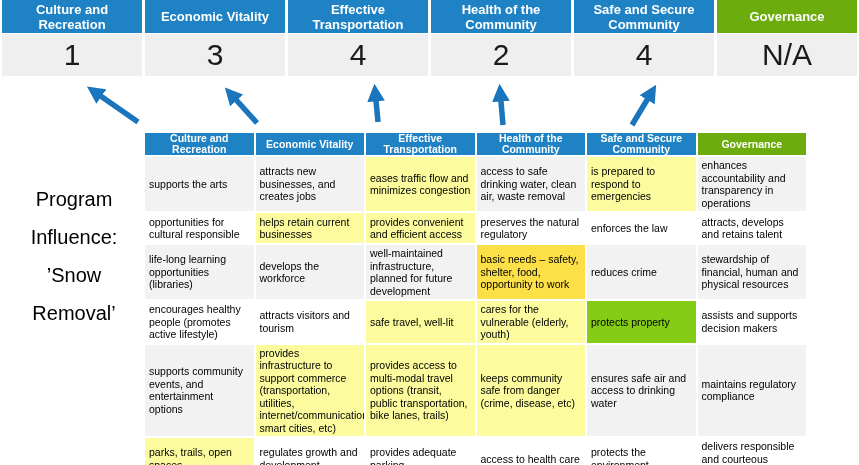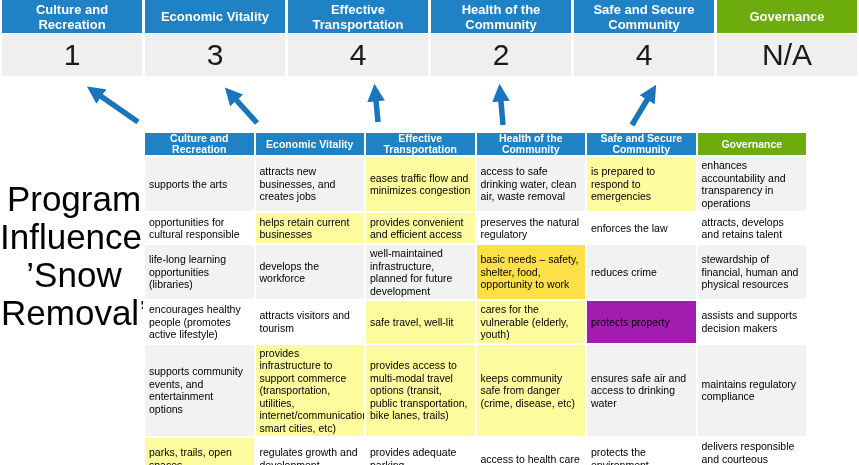--- a/index.html
+++ b/index.html
@@ -19,21 +19,21 @@
   }
   .band .score{
     display:flex;align-items:center;justify-content:center;
     background:#efefef;font-size:30px;color:#1a1a1a;
   }
   
   .arrows{position:absolute;left:0;top:0;pointer-events:none;}
   
   .ptitle{
     position:absolute;left:0;top:180px;width:148px;text-align:center;
-    font-size:35px;line-height:38px;color:#000;
+    font-size:20px;line-height:38px;color:#000;
   }
   
   .matrix{
     position:absolute;left:143px;top:131px;width:665px;
     border-collapse:collapse;table-layout:fixed;
   }
   .matrix th,.matrix td{border:2px solid #ffffff;overflow:hidden;}
   .matrix th{
     color:#fff;font-weight:bold;font-size:10.5px;line-height:11px;
     height:22px;padding:0 2px;text-align:center;vertical-align:middle;
@@ -127,21 +127,21 @@
           <td>well-maintained infrastructure, planned for future development</td>
           <td style="background: #fde047;">basic needs – safety, shelter, food, opportunity to work</td>
           <td>reduces crime</td>
           <td>stewardship of financial, human and physical resources</td>
         </tr>
         <tr>
           <td>encourages healthy people (promotes active lifestyle)</td>
           <td>attracts visitors and tourism</td>
           <td style="background: rgb(252, 252, 158);">safe travel, well-lit</td>
           <td style="background: rgb(252, 252, 158);">cares for the vulnerable (elderly, youth)</td>
-          <td style="background: #a21caf;">protects property</td>
+          <td style="background: #84cc16;">protects property</td>
           <td>assists and supports decision makers</td>
         </tr>
         <tr>
           <td>supports community events, and entertainment options</td>
           <td style="background: rgb(252, 252, 158);">provides infrastructure to support commerce (transportation, utilities, internet/communications, smart cities, etc)</td>
           <td style="background: rgb(252, 252, 158); margin-top: 34px;">provides access to multi-modal travel options (transit, public transportation, bike lanes, trails)</td>
           <td style="background: rgb(252, 252, 158);">keeps community safe from danger (crime, disease, etc)</td>
           <td>ensures safe air and access to drinking water</td>
           <td>maintains regulatory compliance</td>
         </tr>

